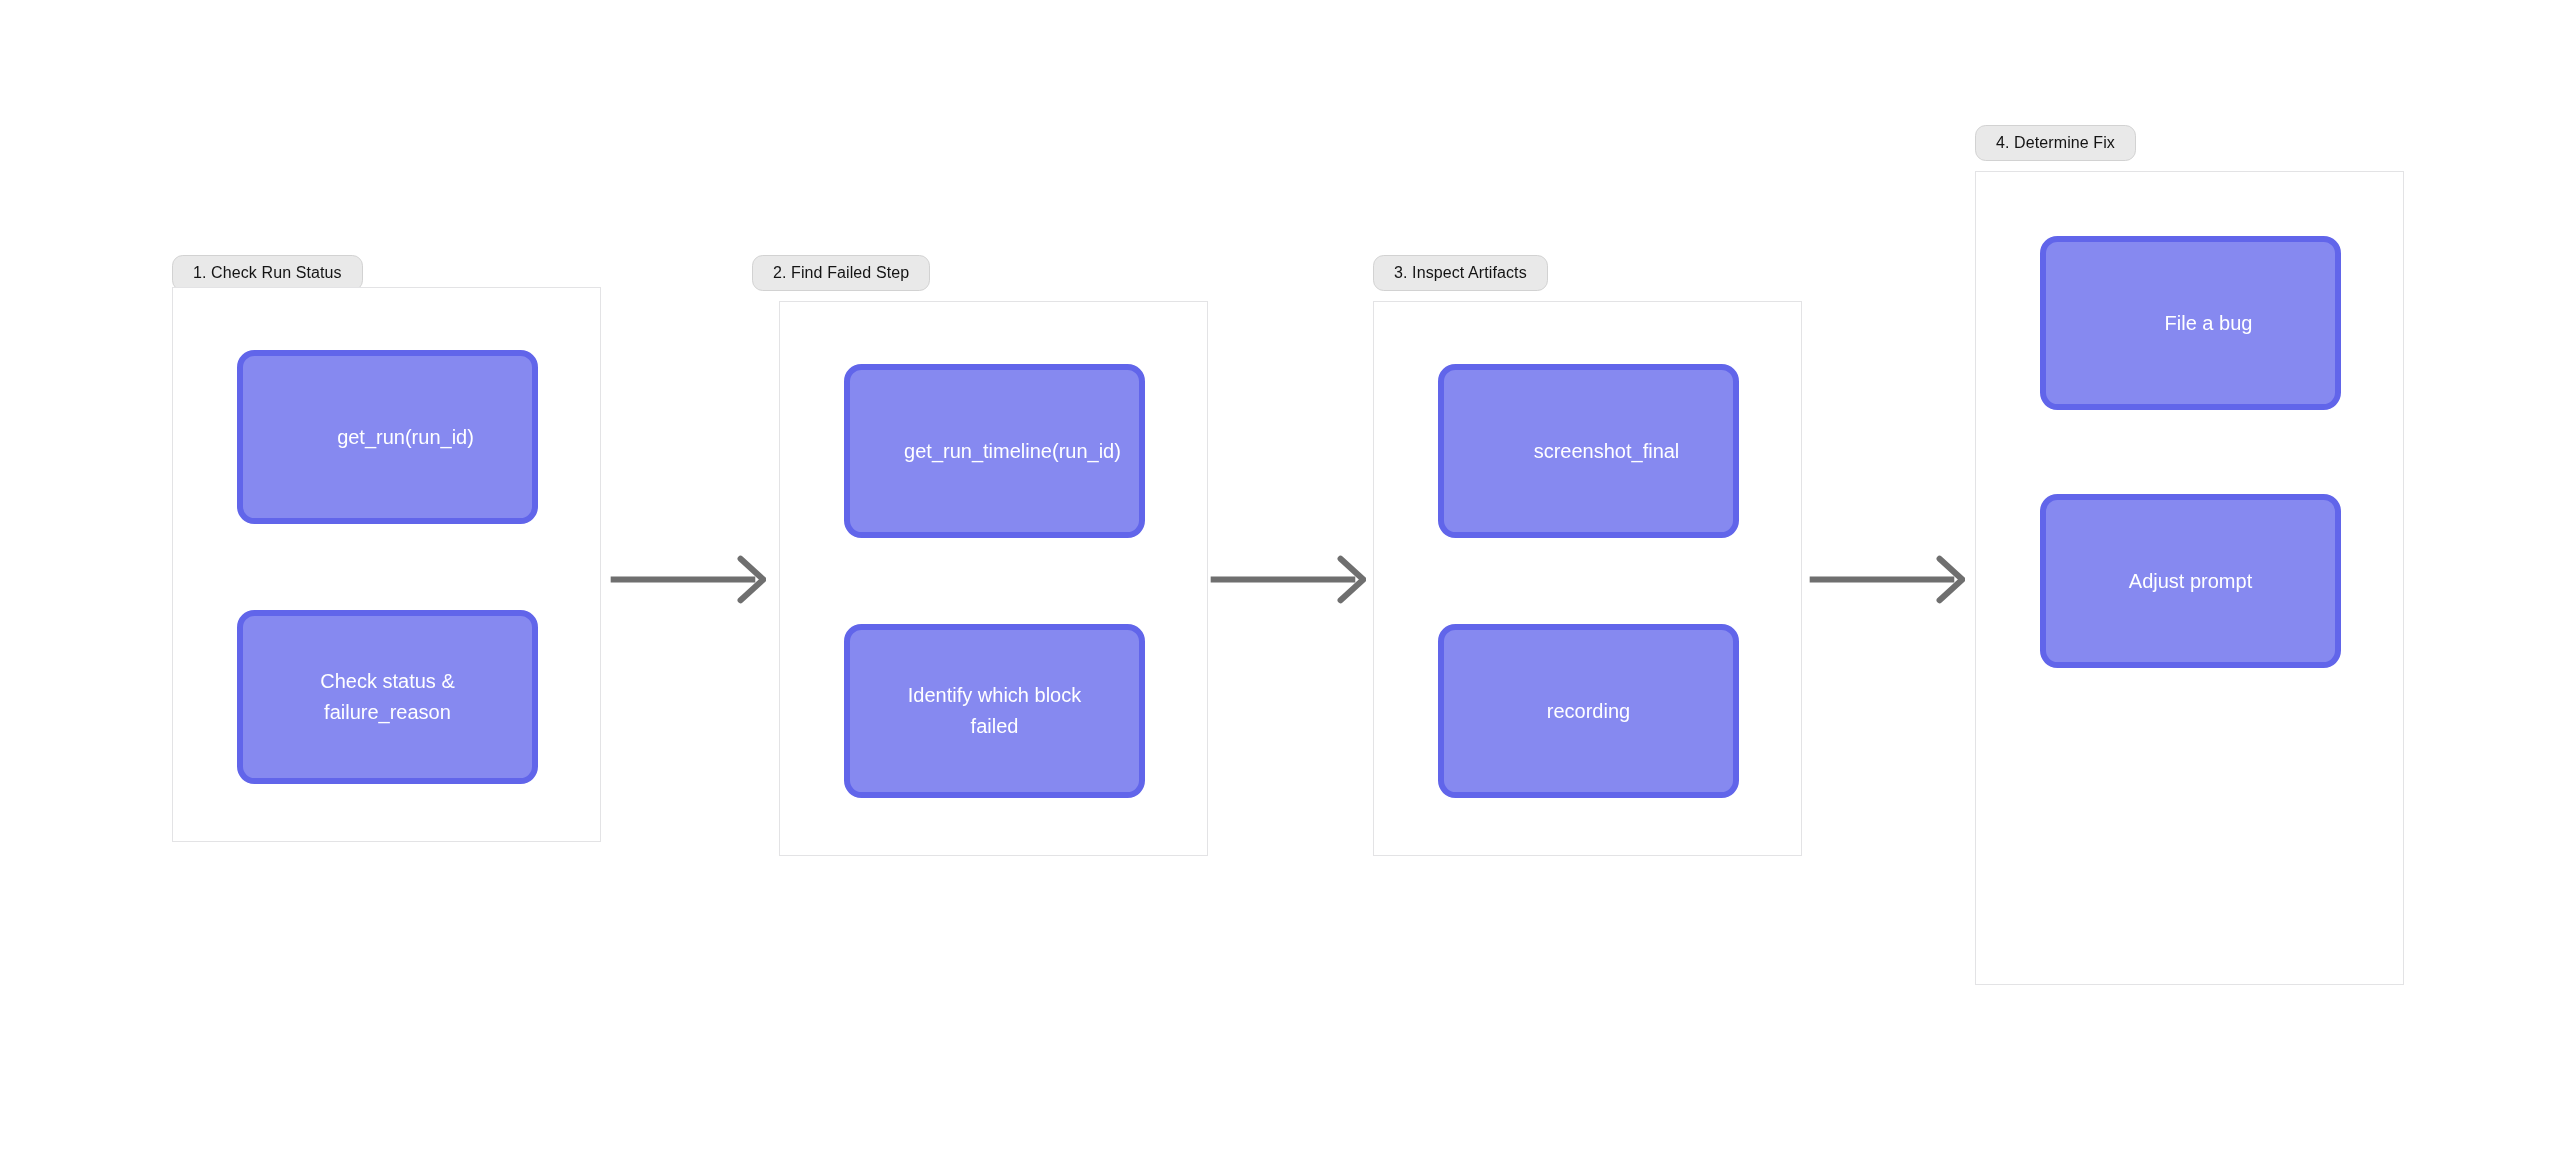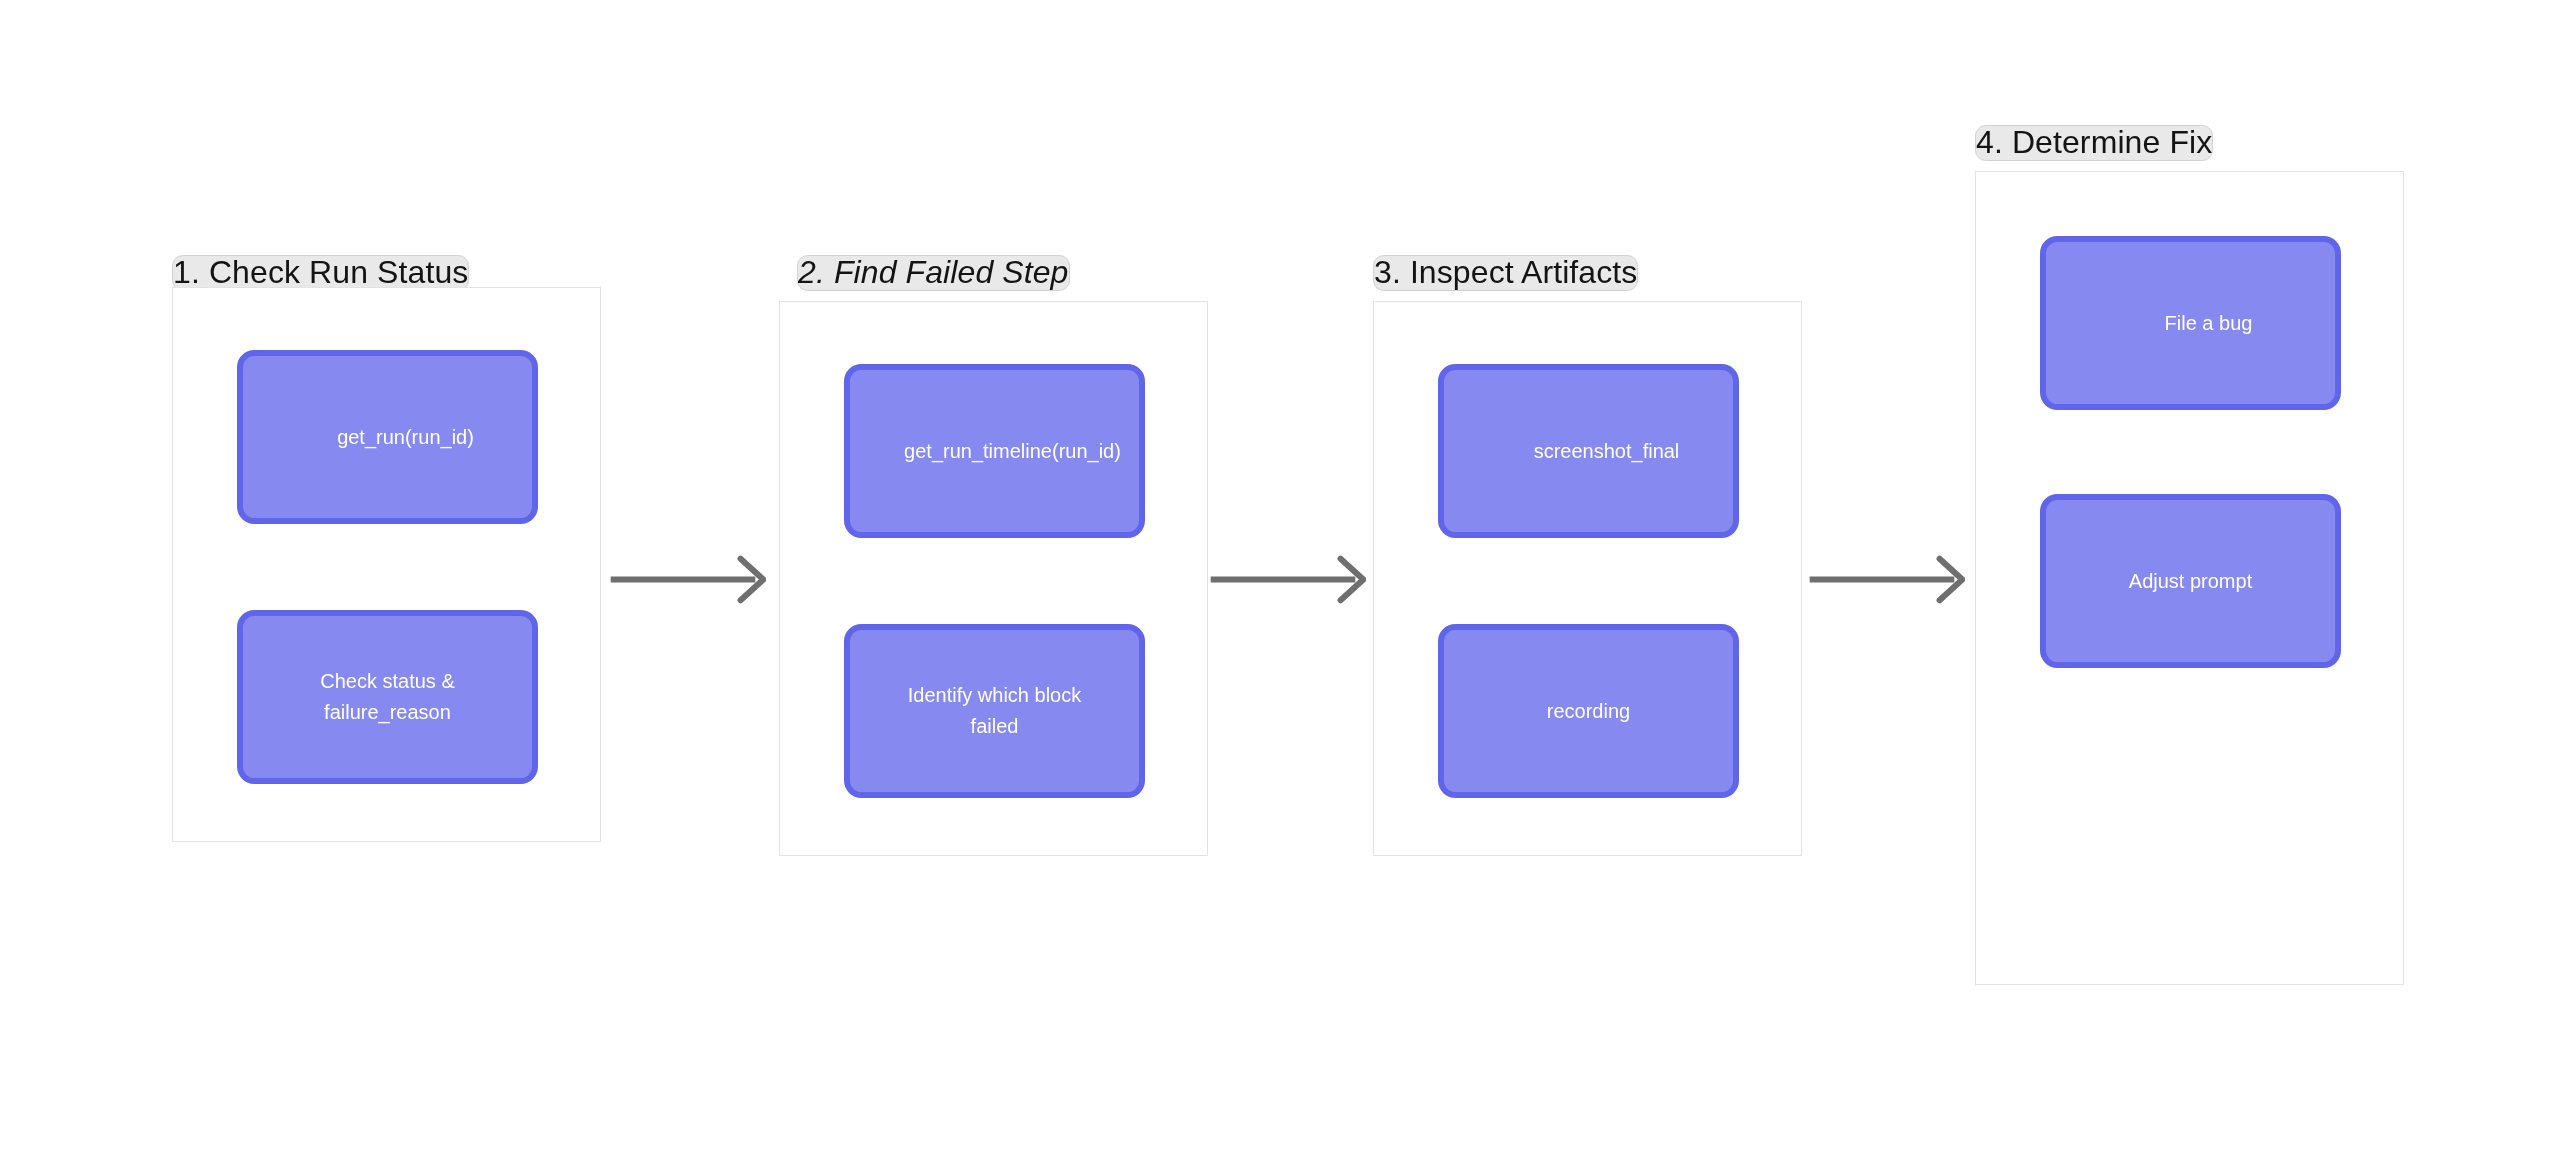--- a/index.html
+++ b/index.html
@@ -24,25 +24,25 @@
   .canvas{
     position:relative;
     width:2576px;height:1159px;
     background:var(--canvas-bg);
   }
   .frame-label{
     position:absolute;
     display:inline-block;
     height:36px;
     line-height:33px;
-    padding:0 0;
+    padding:0 20px;
     background:var(--label-bg);
     border:1.3px solid var(--label-border);
     border-radius:10.7px;
-    font-size:32px;
+    font-size:16px;
     font-weight:500;
     letter-spacing:0.1px;
     color:var(--label-text);
     white-space:nowrap;
   }
   .frame{
     position:absolute;
     background:var(--frame-bg);
     border:1.3px solid var(--frame-border);
   }
@@ -67,21 +67,21 @@
   }
   .arrow{
     position:absolute;
     top:539px;
     width:158px;
     height:81px;
     color:var(--arrow);
   }
   
   #g1-label{left:172px;top:255px;}  #g1-frame{left:172px;top:287px;width:429px;height:555px;}
-  #g2-label{left:797px;top:255px;font-style:italic;} #g2-frame{left:773px;top:301px;width:429px;height:555px;margin-left:6px;}
+  #g2-label{left:752px;top:255px;} #g2-frame{left:773px;top:301px;width:429px;height:555px;margin-left:6px;}
   #g3-label{left:1373px;top:255px;} #g3-frame{left:1373px;top:301px;width:429px;height:555px;}
   #g4-label{left:1975px;top:125px;} #g4-frame{left:1975px;top:171px;width:429px;height:814px;}
   .node.row-1{top:62px;padding-left:36px;}
   .node.row-2{top:322px;}
   #g4-frame .node.row-1{top:64px;}
   #g4-frame .node.row-3{top:580px;}
   #arrow-1{left:608px;}
   #arrow-2{left:1208px;}
   #arrow-3{left:1807px;}
 </style>

